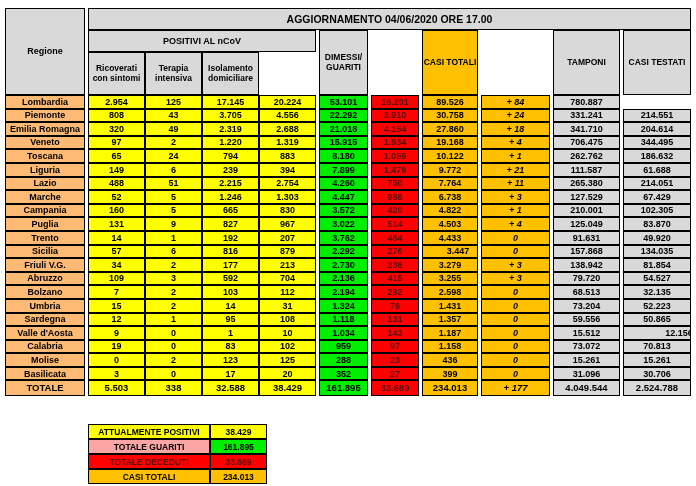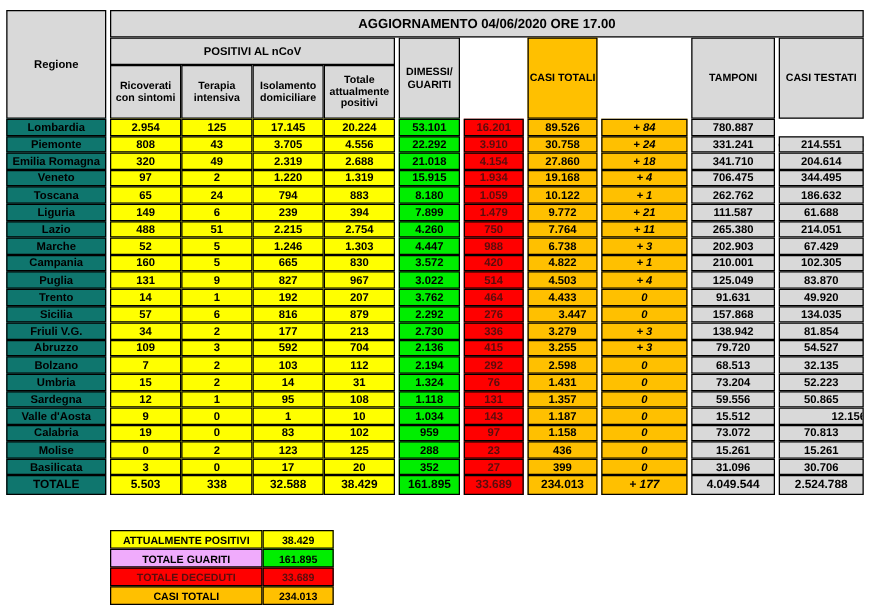--- a/index.html
+++ b/index.html
@@ -21,21 +21,21 @@
     text-align: center;
     font-size: 9px; font-weight: bold; color: #000;
     overflow: hidden; line-height: 1.15;
   }
   .bg-head   { background: #d9d9d9; }
   .bg-yellow { background: #ffff00; }
   .bg-green  { background: #00ee00; }
   .bg-red    { background: #ff0000; color: #5a0d0d; }
   .bg-orange { background: #ffc000; }
   .bg-gray   { background: #d9d9d9; }
-  .bg-white  { background: #0f766e; }
+  .bg-white  { background: #fdba74; }
   .title  { font-size: 10.5px; }
   .hd     { font-size: 9px; padding: 1px; }
   .sub    { font-size: 8.5px; padding: 1px 2px; }
   .nowrap { white-space: nowrap; font-size: 8.5px; }
   .inc    { font-style: italic; }
   .note   { font-size: 6.5px; font-style: italic; font-weight: normal; line-height: 1.1; padding: 0 2px; }
   .region { font-size: 9px; }
   .total  { font-size: 9.5px; }
   .legend {
     position: absolute; left: 88px; top: 424px;
@@ -54,21 +54,20 @@
 <body>
 
 <div class="grid" id="table-grid">
   <div class="cell bg-head hd" style="grid-area:1/1/4/2">Regione</div>
   <div class="cell bg-head title" style="grid-area:1/3/2/19">AGGIORNAMENTO 04/06/2020 ORE 17.00</div>
   <div class="cell bg-head hd" style="grid-area:2/3/3/7">POSITIVI AL nCoV</div>
 
   <div class="cell bg-head sub" style="grid-area:3/3/4/4">Ricoverati con sintomi</div>
   <div class="cell bg-head sub" style="grid-area:3/4/4/5">Terapia intensiva</div>
   <div class="cell bg-head sub" style="grid-area:3/5/4/6">Isolamento domiciliare</div>
-  <div class="cell bg-head sub" style="grid-area:3/6/4/7">Totale attualmente positivi</div>
 
   <div class="cell bg-head sub" style="grid-area:2/8/4/9">DIMESSI/ GUARITI</div>
   <div class="cell bg-orange nowrap" style="grid-area:2/12/4/13">CASI TOTALI</div>
   <div class="cell bg-head nowrap" style="grid-area:2/16/4/17">TAMPONI</div>
   <div class="cell bg-head nowrap" style="grid-area:2/18/4/19">CASI TESTATI</div>
 <div class="cell bg-white region" style="grid-area: 4 / 1 / 5 / 2;">Lombardia</div>
     <div class="cell bg-yellow" style="grid-area: 4 / 3 / 5 / 4;">2.954</div>
     <div class="cell bg-yellow" style="grid-area: 4 / 4 / 5 / 5;">125</div>
     <div class="cell bg-yellow" style="grid-area: 4 / 5 / 5 / 6;">17.145</div>
     <div class="cell bg-yellow" style="grid-area: 4 / 6 / 5 / 7;">20.224</div>
@@ -146,21 +145,21 @@
     <div class="cell bg-gray" style="grid-area: 10 / 18 / 11 / 19;">214.051</div>
     <div class="cell bg-white region" style="grid-area: 11 / 1 / 12 / 2;">Marche</div>
     <div class="cell bg-yellow" style="grid-area: 11 / 3 / 12 / 4;">52</div>
     <div class="cell bg-yellow" style="grid-area: 11 / 4 / 12 / 5;">5</div>
     <div class="cell bg-yellow" style="grid-area: 11 / 5 / 12 / 6;">1.246</div>
     <div class="cell bg-yellow" style="grid-area: 11 / 6 / 12 / 7;">1.303</div>
     <div class="cell bg-green" style="grid-area: 11 / 8 / 12 / 9; text-align: center;">4.447</div>
     <div class="cell bg-red" style="grid-area: 11 / 10 / 12 / 11;">988</div>
     <div class="cell bg-orange" style="grid-area: 11 / 12 / 12 / 13;">6.738</div>
     <div class="cell bg-orange inc" style="grid-area: 11 / 14 / 12 / 15;">+ 3</div>
-    <div class="cell bg-gray" style="grid-area: 11 / 16 / 12 / 17;">202.903</div>
+    <div class="cell bg-gray" style="grid-area: 11 / 16 / 12 / 17;">127.529</div>
     <div class="cell bg-gray" style="grid-area: 11 / 18 / 12 / 19;">67.429</div>
     <div class="cell bg-white region" style="grid-area: 12 / 1 / 13 / 2;">Campania</div>
     <div class="cell bg-yellow" style="grid-area: 12 / 3 / 13 / 4;">160</div>
     <div class="cell bg-yellow" style="grid-area: 12 / 4 / 13 / 5;">5</div>
     <div class="cell bg-yellow" style="grid-area: 12 / 5 / 13 / 6;">665</div>
     <div class="cell bg-yellow" style="grid-area: 12 / 6 / 13 / 7;">830</div>
     <div class="cell bg-green" style="grid-area: 12 / 8 / 13 / 9;">3.572</div>
     <div class="cell bg-red" style="grid-area: 12 / 10 / 13 / 11;">420</div>
     <div class="cell bg-orange" style="grid-area: 12 / 12 / 13 / 13;">4.822</div>
     <div class="cell bg-orange inc" style="grid-area: 12 / 14 / 13 / 15;">+ 1</div>
@@ -307,19 +306,19 @@
     <div class="cell bg-red total" style="grid-area: 25 / 10 / 26 / 11;">33.689</div>
     <div class="cell bg-orange total" style="grid-area: 25 / 12 / 26 / 13;">234.013</div>
     <div class="cell bg-orange inc total" style="grid-area: 25 / 14 / 26 / 15;">+ 177</div>
     <div class="cell bg-gray total" style="grid-area: 25 / 16 / 26 / 17;">4.049.544</div>
     <div class="cell bg-gray total" style="grid-area: 25 / 18 / 26 / 19;">2.524.788</div>
   </div>
 
 <div class="legend" id="legend">
     <div class="lcell" style="background: rgb(255, 255, 0);">ATTUALMENTE POSITIVI</div>
     <div class="lcell" style="background: rgb(255, 255, 0);">38.429</div>
-    <div class="lcell" style="background: #f0abfc;">TOTALE GUARITI</div>
+    <div class="lcell" style="background: #fca5a5;">TOTALE GUARITI</div>
     <div class="lcell" style="background: rgb(0, 238, 0);">161.895</div>
     <div class="lcell dark-red-text" style="background: rgb(255, 0, 0);">TOTALE DECEDUTI</div>
     <div class="lcell dark-red-text" style="background: rgb(255, 0, 0);">33.689</div>
     <div class="lcell" style="background: rgb(255, 192, 0);">CASI TOTALI</div>
     <div class="lcell" style="background: rgb(255, 192, 0);">234.013</div>
   </div>
 
 </body></html>

